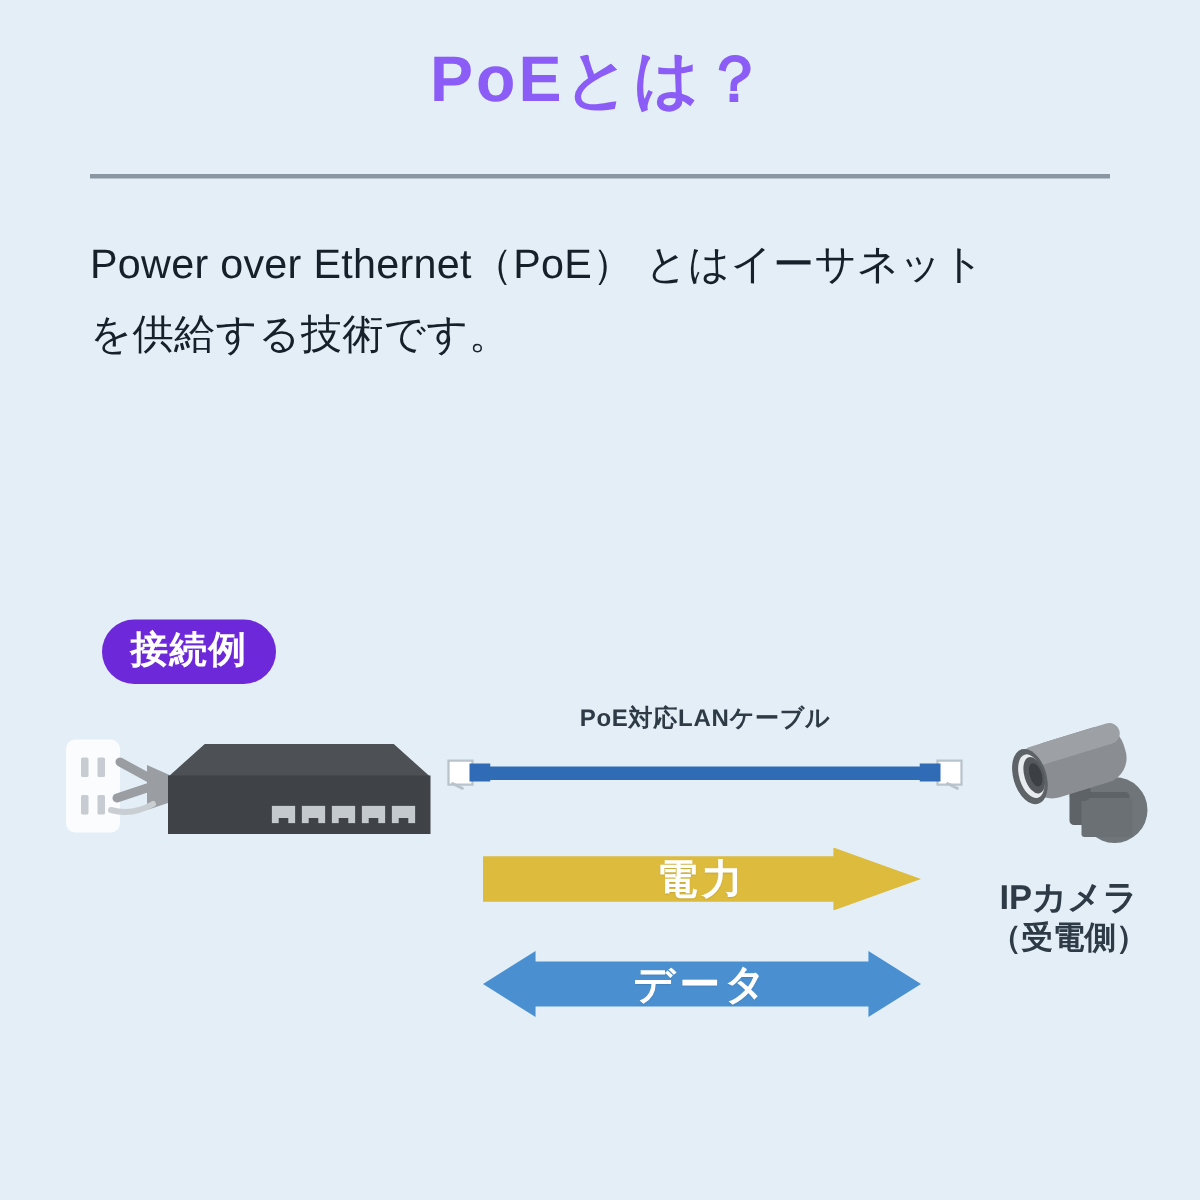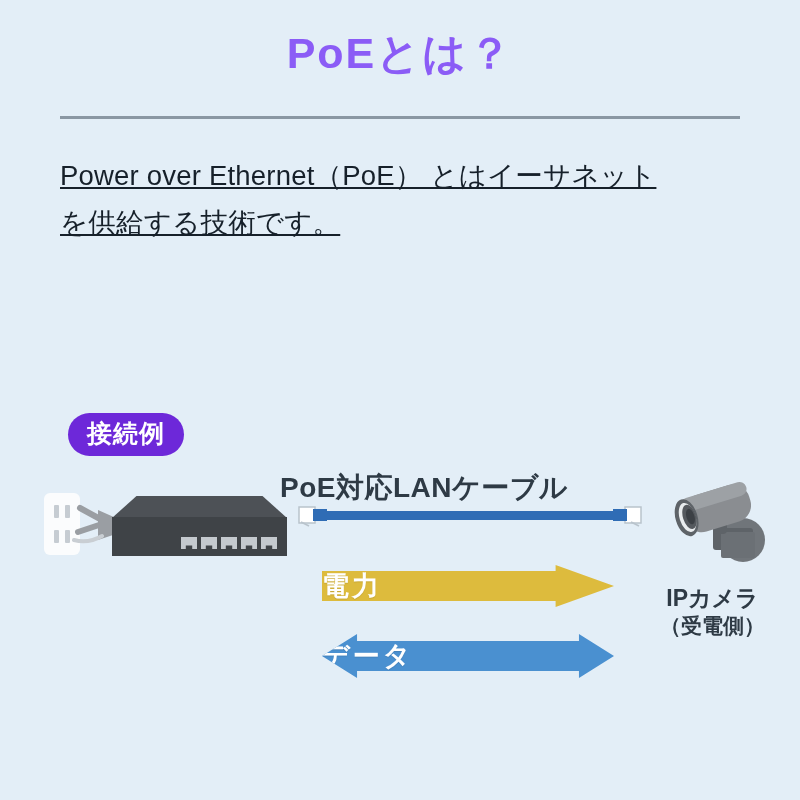--- a/index.html
+++ b/index.html
@@ -46,21 +46,20 @@
   
   .body-copy {
     position: absolute;
     top: 152px;
     left: 60px;
     width: 690px;
     font-size: 27.5px;
     line-height: 1.72;
     color: #16202a;
     letter-spacing: 0.2px;
-    text-decoration: underline;
   }
   .body-copy .line { display: block; white-space: nowrap; }
 
   
   .badge {
     position: absolute;
     top: 413px;
     left: 68px;
     background: #6d28d9;
     color: #ffffff;
@@ -80,22 +79,22 @@
     width: 800px;
     height: 260px;
   }
 
   
   .cable-label {
     position: absolute;
     top: 14px;
     left: 280px;
     width: 380px;
-    text-align: left;
-    font-size: 28px;
+    text-align: center;
+    font-size: 16px;
     font-weight: 700;
     color: #2e3a45;
     letter-spacing: 0.5px;
   }
 
   
   .cable-line {
     position: absolute;
     top: 56px;
     left: 318px;
@@ -193,20 +192,21 @@
   .dev-label .main { display: block; font-size: 23px; }
   .dev-label .sub  { display: block; font-size: 21px; }
   .label-hub { top: 572px; left: 30px; width: 280px; }
   .label-cam { top: 584px; left: 630px; width: 165px; }
 
   
   .arrow {
     position: absolute;
     display: flex;
     align-items: center;
+    justify-content: center;
   }
   .arrow-text {
     position: relative;
     color: #ffffff;
     font-size: 27px;
     font-weight: 700;
     letter-spacing: 3px;
     z-index: 2;
     text-shadow: 0 1px 1px rgba(0,0,0,0.10);
   }

